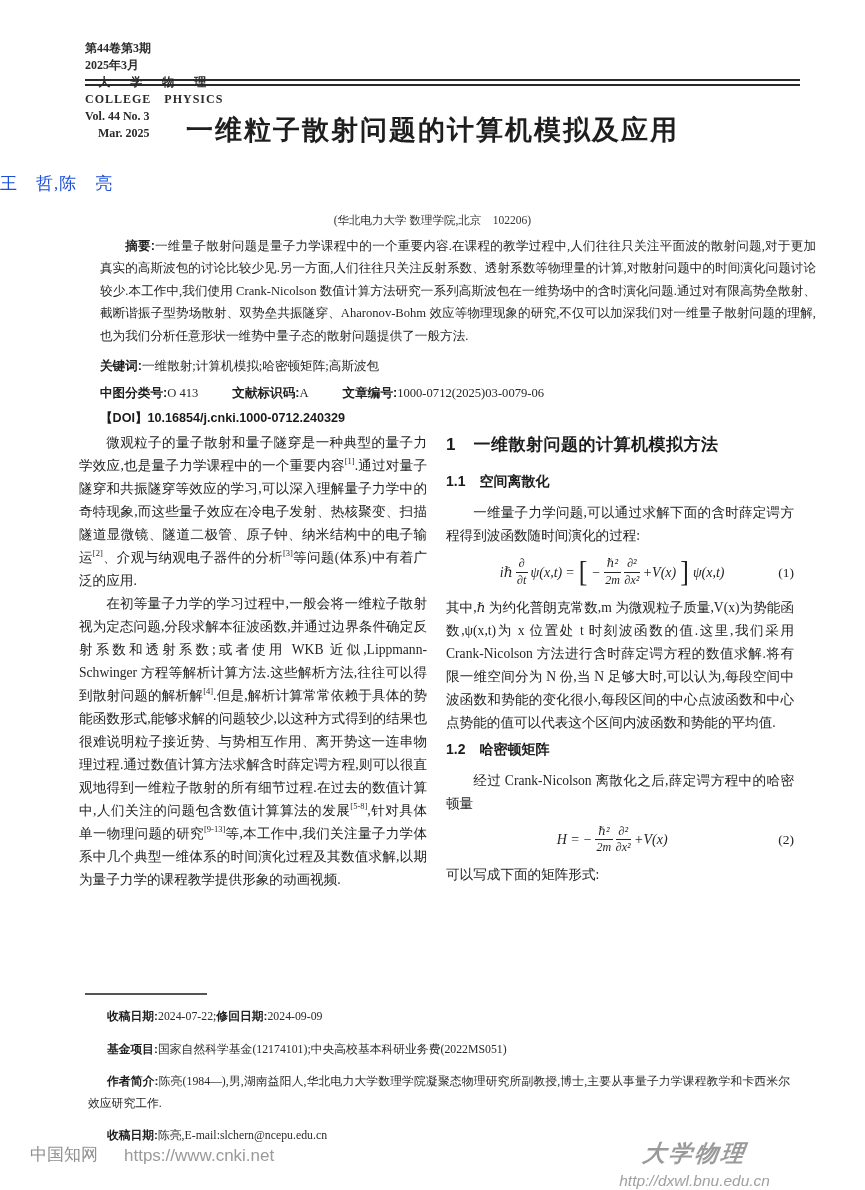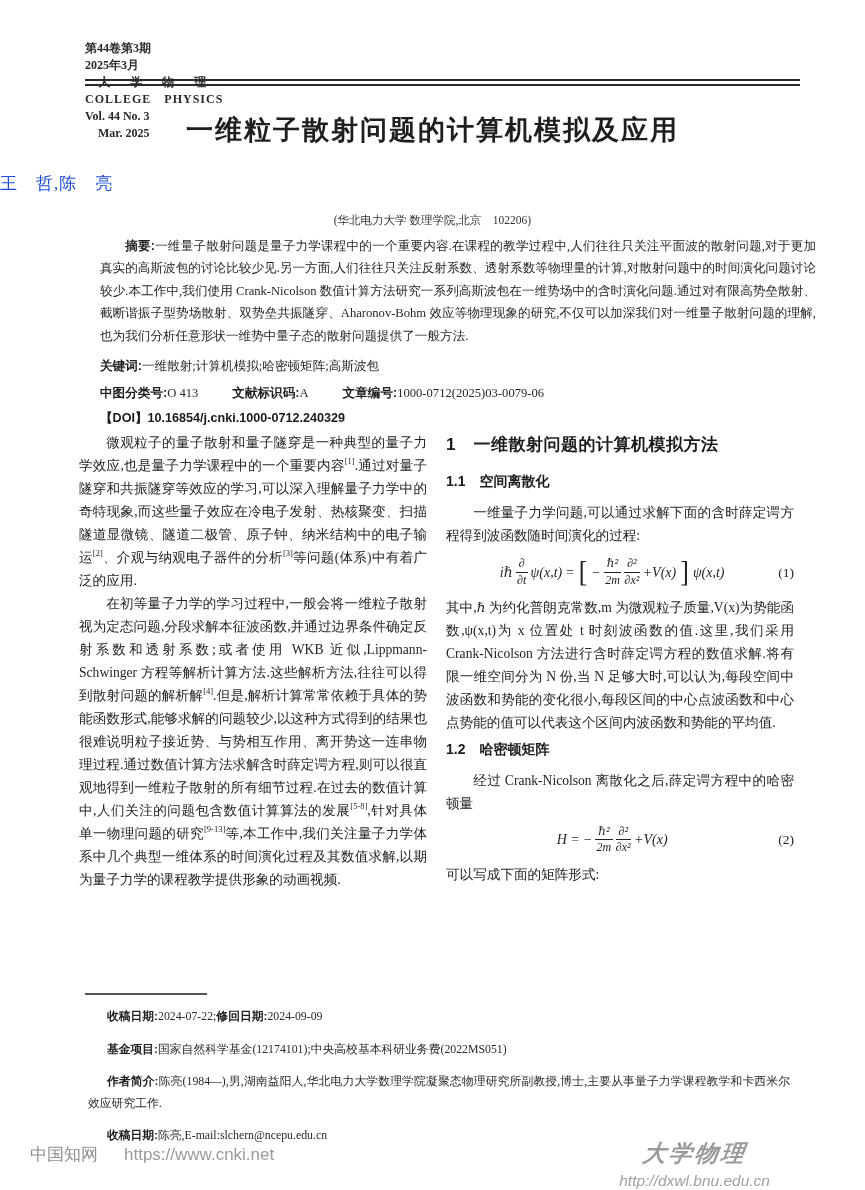--- a/index.html
+++ b/index.html
@@ -45,21 +45,21 @@
   .frac{display:inline-flex;flex-direction:column;align-items:center;vertical-align:middle;font-size:12px;line-height:1.15;}
   .frac .num{display:block;border-bottom:1px solid #222;padding:0 3px 1px 3px;}
   .frac .den{display:block;padding-top:1px;}
   .bracket{font-style:normal;font-size:26px;font-weight:400;line-height:1;transform:scaleY(1.15);padding:0 1px;}
   
   .footnote{position:absolute;top:993px;left:77px;width:724px;font-size:11.8px;line-height:21.5px;color:#2a2a2a;text-align:justify;}
   .fn-divider{width:122px;border-top:2px solid #555;margin:0 0 8px 8px;}
   .fn-line{margin:11px;text-indent:1.6em;}
   .fn-line .blabel{font-size:11.8px;}
   
-  .wm-left{position:absolute;left:30px;top:1143px;color:#8f8f8f;font-family:"Liberation Sans","DejaVu Sans",sans-serif;font-size:17px;display:flex;gap:26px;align-items:center;}
+  .wm-left{position:absolute;left:30px;top:1143px;color:#8f8f8f;font-family:"Liberation Sans","DejaVu Sans",sans-serif;font-size:17px;display:flex;gap:26px;align-items:flex-end;}
   .wm-left .url{color:#9a9a9a;font-size:17px;}
   .wm-right{position:absolute;right:95px;top:1138px;text-align:center;color:#9a9a9a;}
   .wm-logo{font-size:23px;font-style:italic;letter-spacing:3px;transform:skewX(-8deg);display:inline-block;font-weight:bold;font-family:"Liberation Serif","DejaVu Serif",serif;}
   .wm-url{font-size:15.5px;font-style:italic;color:#a0a0a0;margin-top:3px;font-family:Liberation Sans, sans-serif;}
 </style>
 </head>
 <body>
 
 <div class="page">
 

